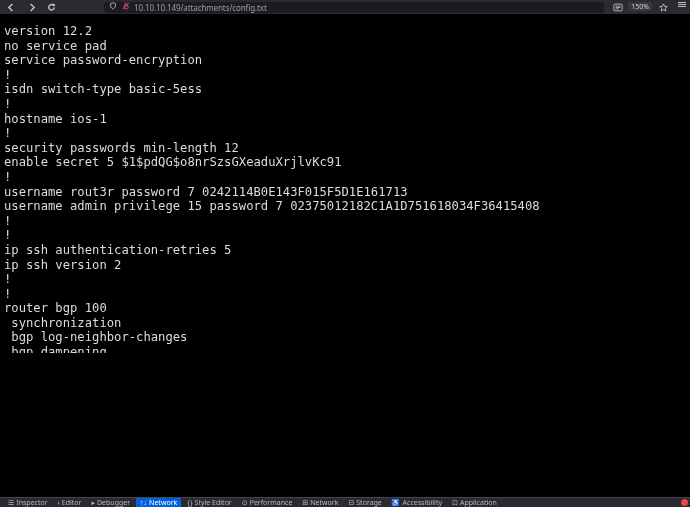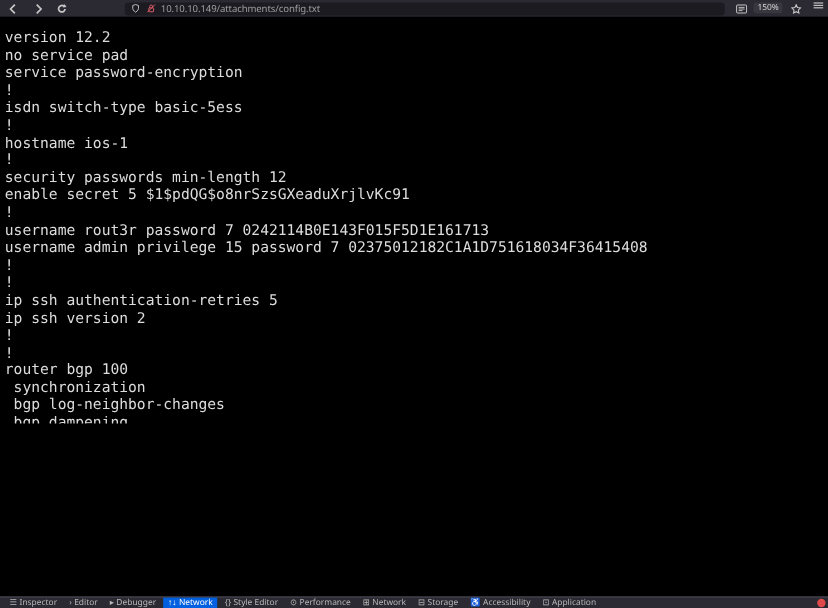--- a/index.html
+++ b/index.html
@@ -18,21 +18,21 @@
   .nav-icon { width: 14px; height: 14px; display: flex; align-items: center; justify-content: center; color: #c6c6c6; }
   .nav-icon svg { width: 9px; height: 9px; fill: none; stroke: currentColor; stroke-width: 1.6; }
   
   .url-bar {
     flex: 1;
     height: 11px;
     background: #1c1b22;
     border-radius: 3px;
     margin: 0 8px 0 46px;
     display: flex;
-    align-items: center;
+    align-items: flex-start;
     padding: 0 4px;
     gap: 4px;
   }
   .shield-icon, .lock-icon { width: 9px; height: 9px; display: flex; align-items: center; justify-content: center; }
   .shield-icon svg, .lock-icon svg { width: 8px; height: 8px; }
   .lock-icon { color: #e25e6b; }
   .url-text { font-size: 8px; color: #9e9e9e; letter-spacing: -0.1px; }
   
   .right-group { display: flex; gap: 4px; }
   .reader-icon { width: 12px; height: 10px; display: flex; align-items: center; justify-content: center; }

